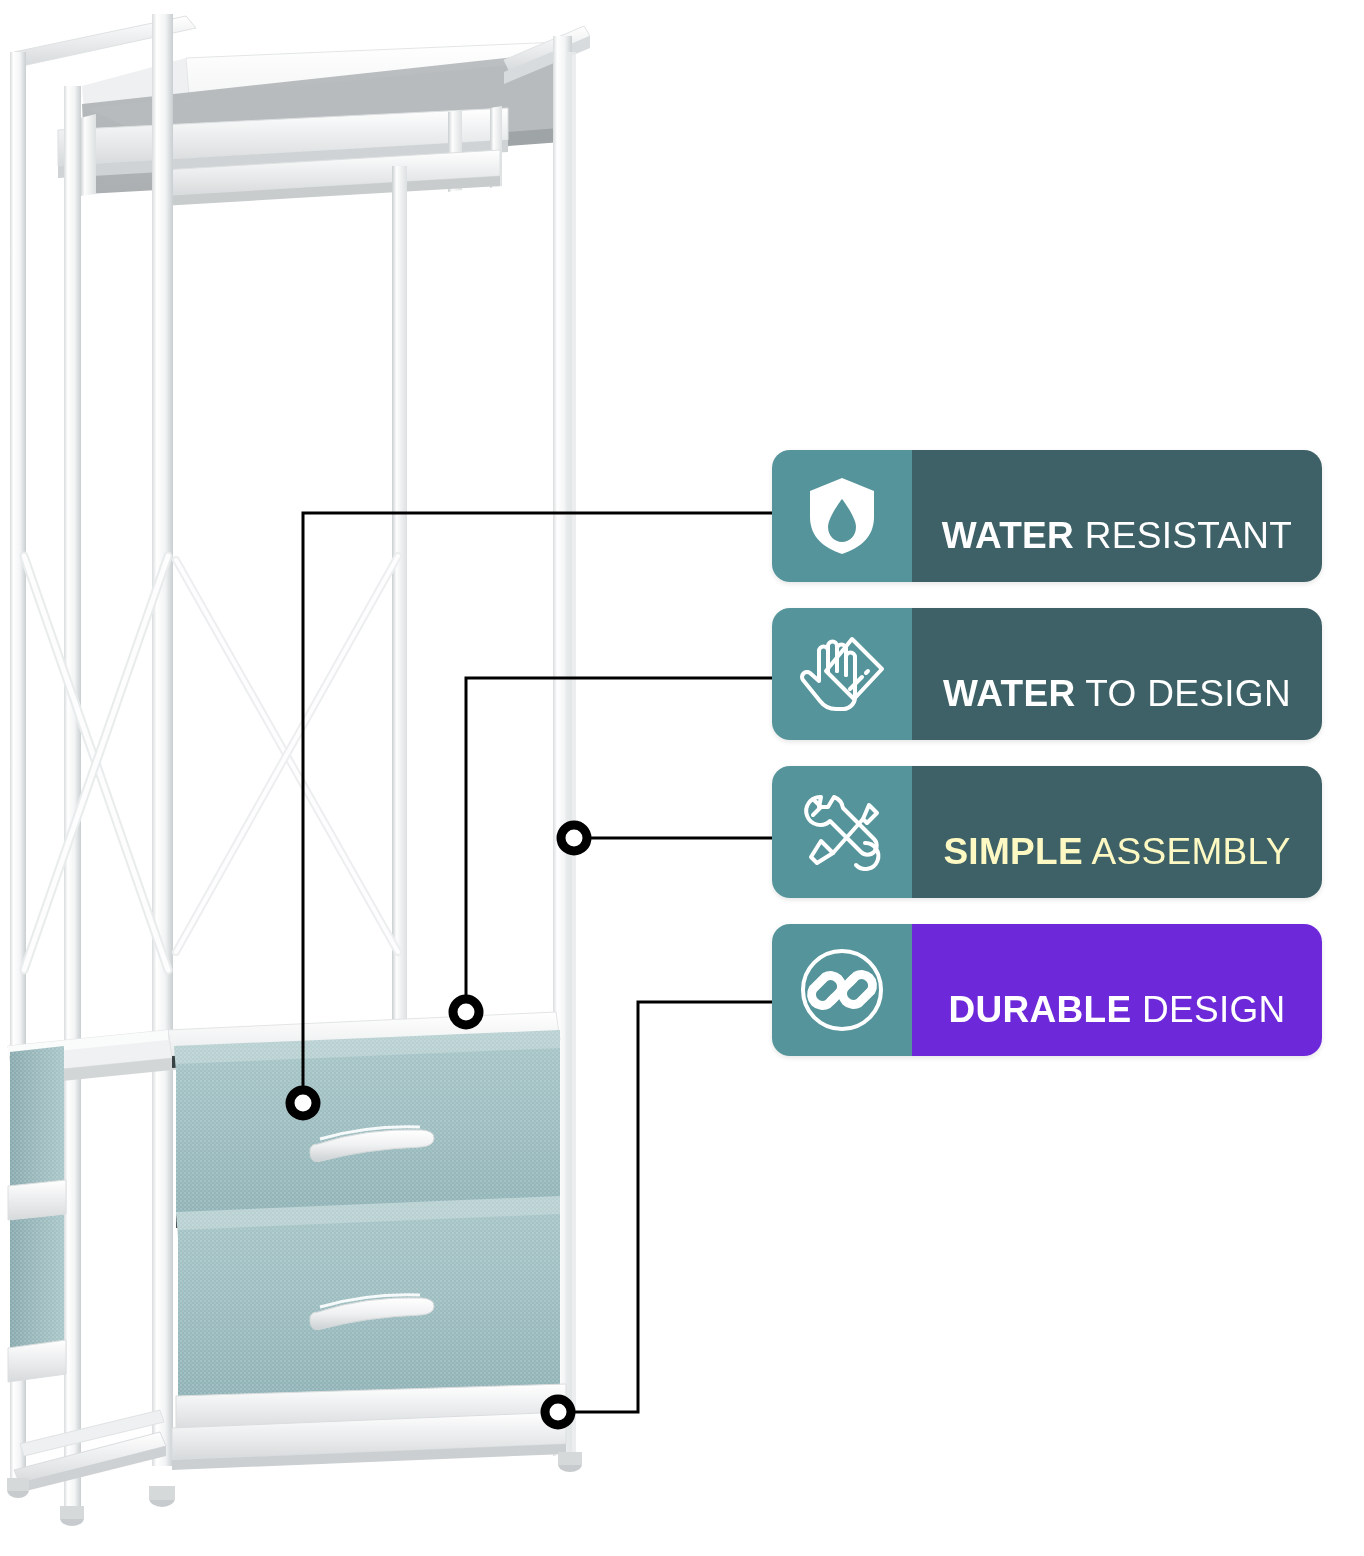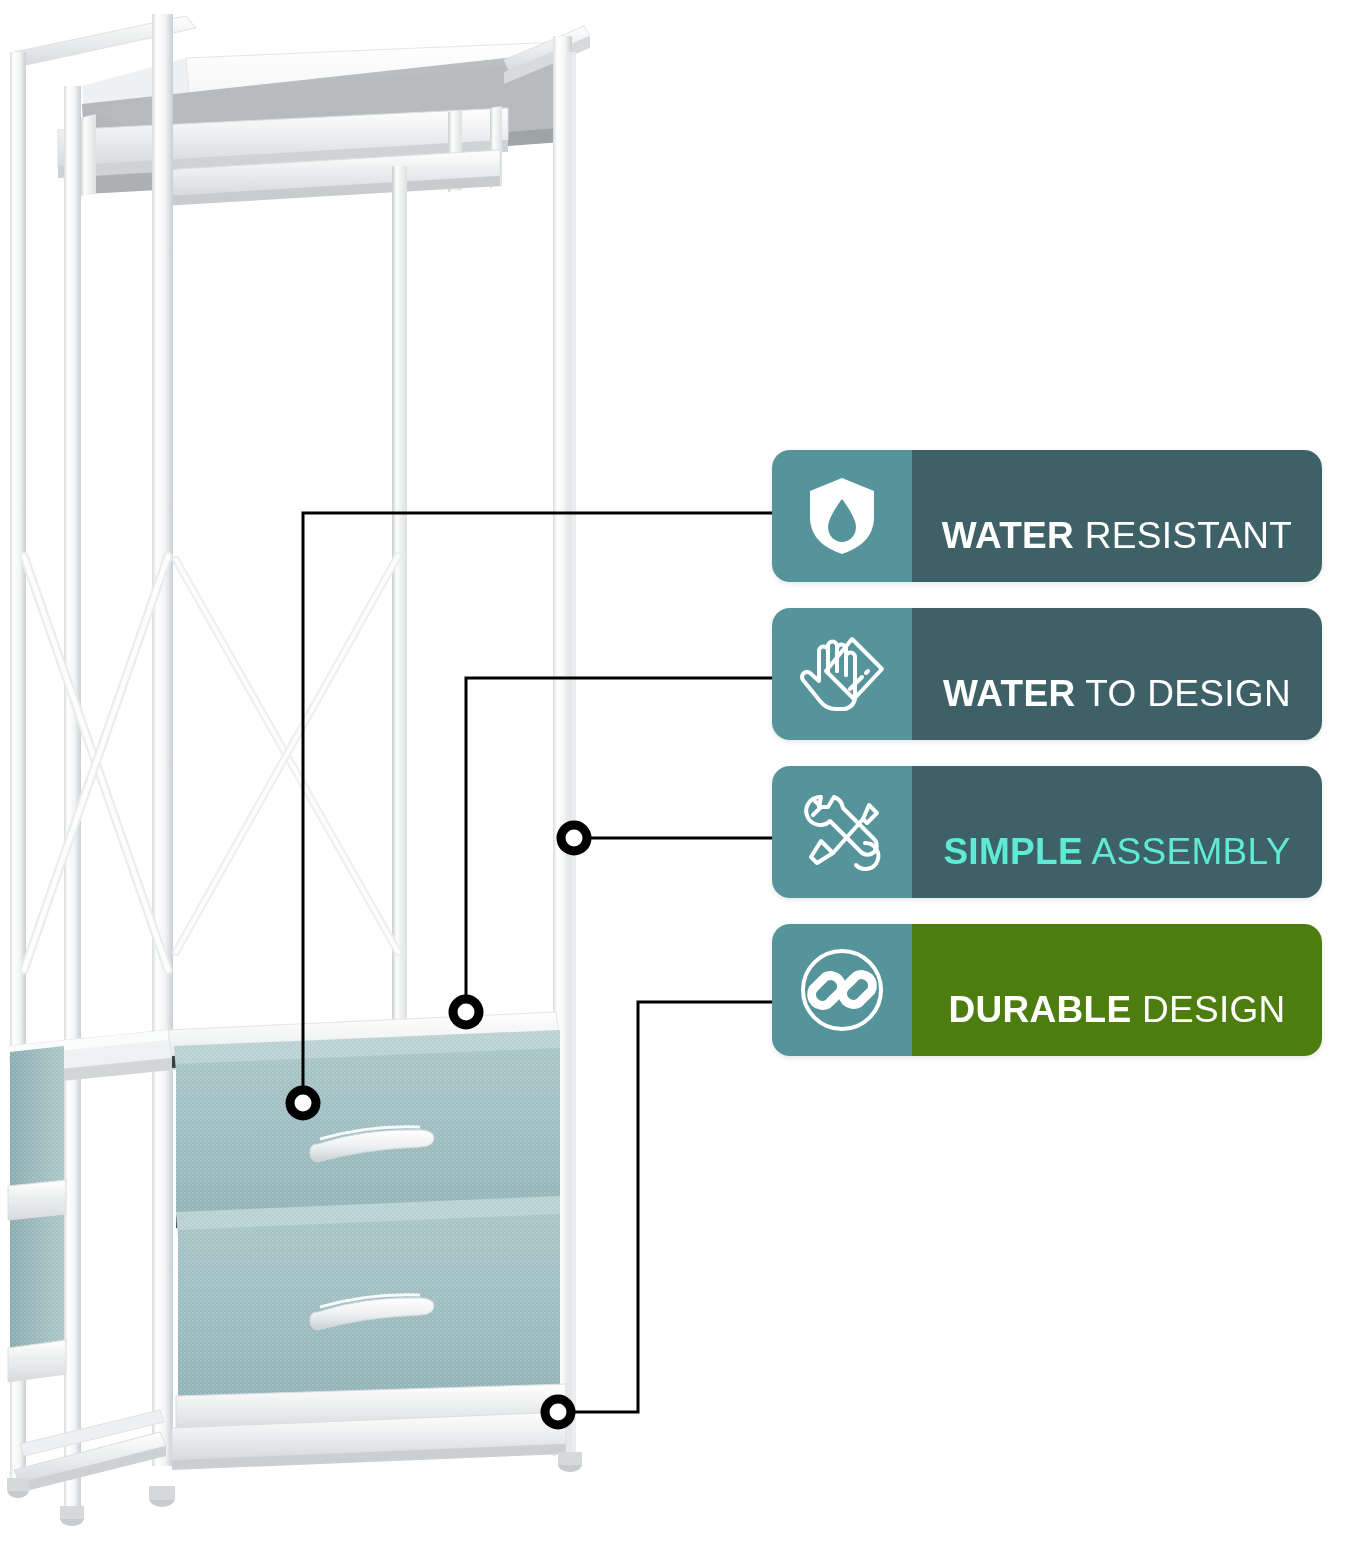--- a/index.html
+++ b/index.html
@@ -342,41 +342,41 @@
 
             <path d="M66 54 a13 13 0 1 1 -9 22"></path>
 
             <path d="M18 74 L12 68 L22 52 L34 64 Z"></path>
             <path d="M34 64 L64 30"></path>
             <path d="M64 30 L70 16 L78 24 L68 34 Z"></path>
           </svg>
         </span>
       </div>
       <div class="badge-text-panel" style="background:#3d6166">
-        <div class="badge-text" style="color: #5eead4;">
+        <div class="badge-text" style="color: #fef9c3;">
           <span class="t-bold">SIMPLE</span>
           <span class="t-light"> ASSEMBLY</span>
         </div>
       </div>
     </div>
 
     <div class="badge">
       <div class="badge-icon-panel" style="background:#55949a">
         <span>
           <svg width="88" height="88" viewBox="0 0 88 88" xmlns="http://www.w3.org/2000/svg">
             <circle cx="44" cy="44" r="39" fill="none" stroke="#ffffff" stroke-width="4"></circle>
             <g fill="none" stroke="#ffffff" stroke-width="9" stroke-linecap="round">
               <path d="M36 52 L30 58 a11 11 0 0 1 -15 -15 L27 31 a11 11 0 0 1 15 15"></path>
               <path d="M52 36 L58 30 a11 11 0 0 1 15 15 L61 57 a11 11 0 0 1 -15 -15"></path>
             </g>
             <path d="M33 55 L55 33" fill="none" stroke="#ffffff" stroke-width="9" stroke-linecap="round"></path>
           </svg>
         </span>
       </div>
-      <div class="badge-text-panel" style="background:#4d7c0f">
+      <div class="badge-text-panel" style="background:#6d28d9">
         <div class="badge-text" style="color: rgb(255, 255, 255);">
           <span class="t-bold">DURABLE</span>
           <span class="t-light"> DESIGN</span>
         </div>
       </div>
     </div>
 
   </div>
 </div>
 

